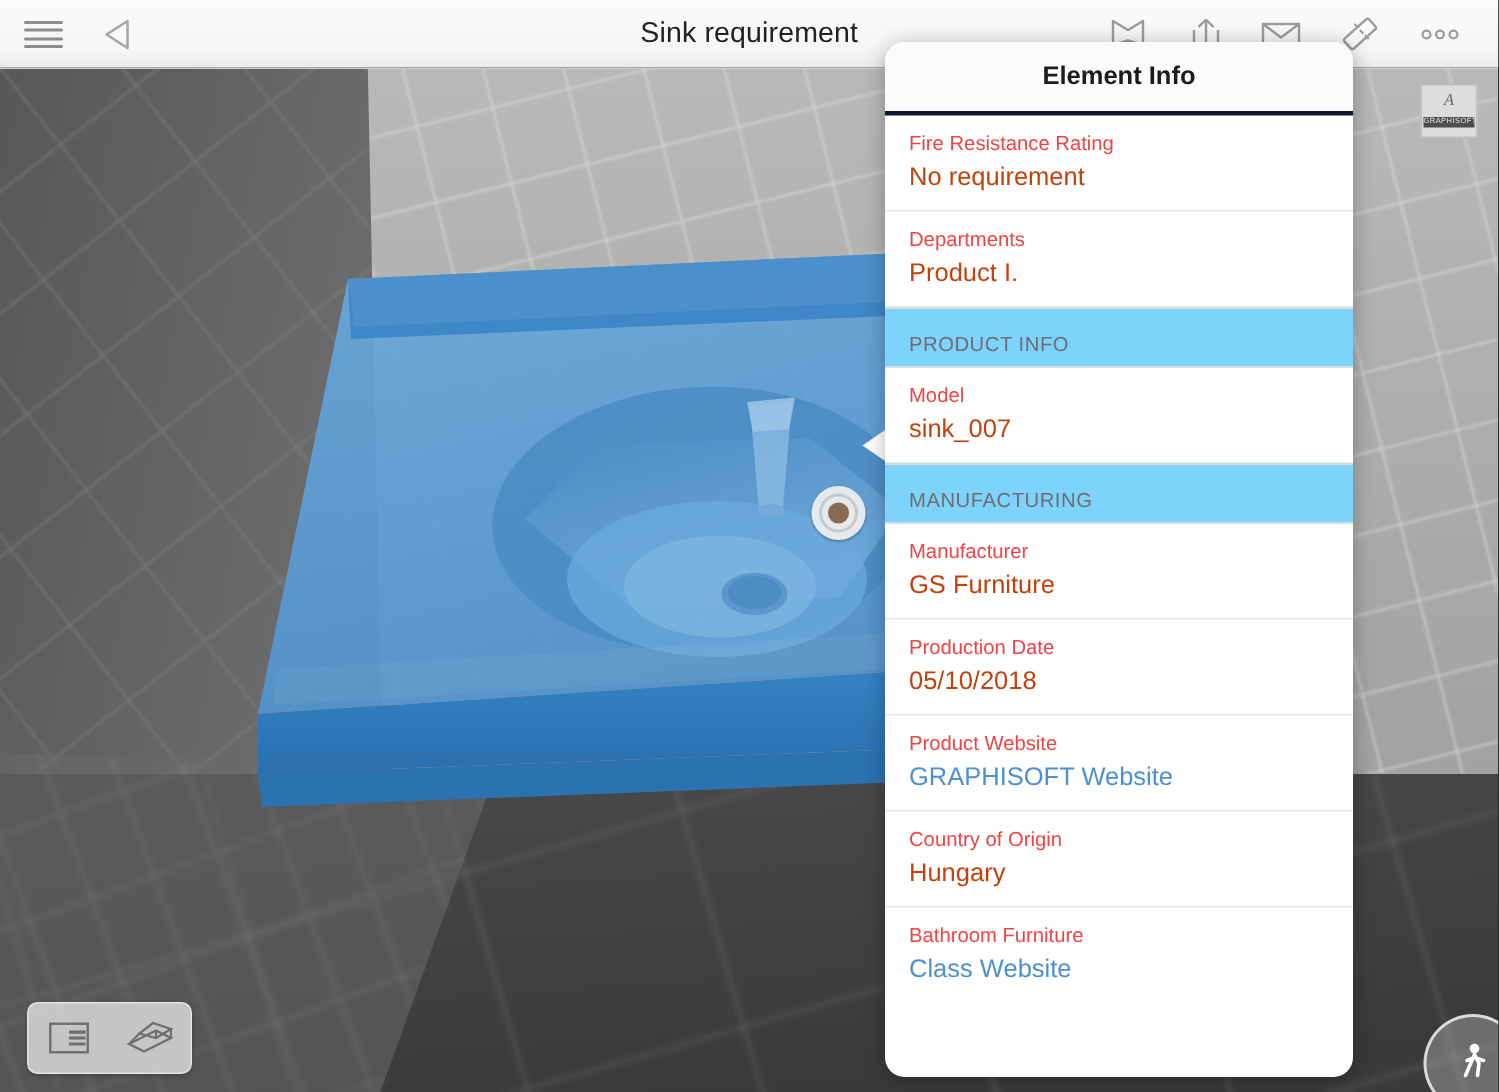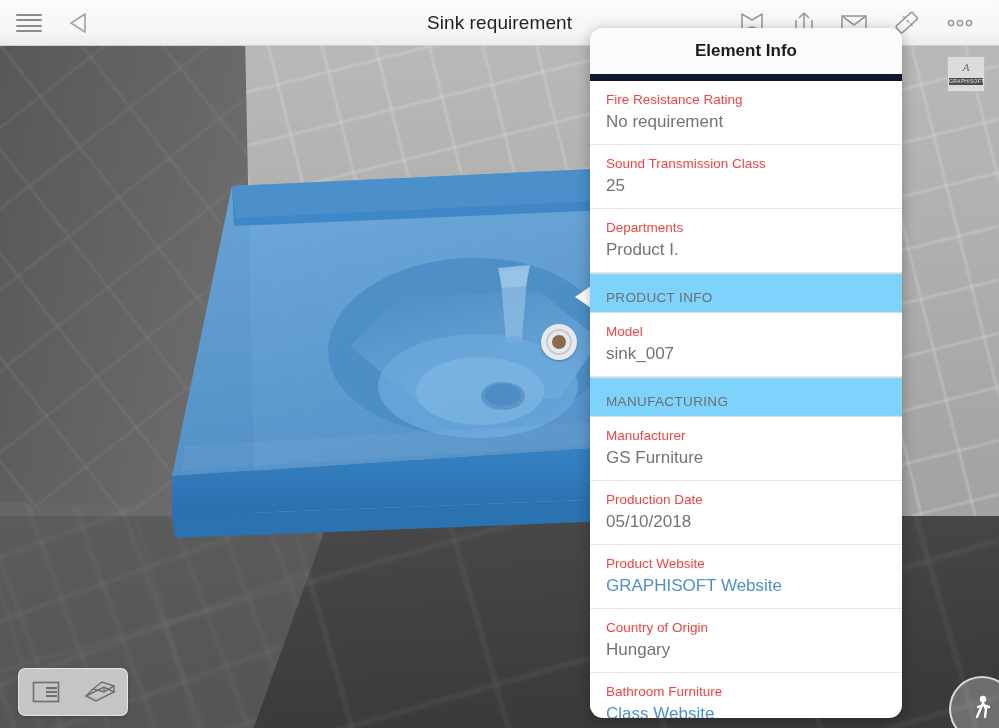--- a/index.html
+++ b/index.html
@@ -198,21 +198,21 @@
     top: 286px;
     width: 0; height: 0;
     border-top: 11px solid transparent;
     border-bottom: 11px solid transparent;
     border-right: 16px solid #ffffff;
     z-index: 49;
   }
   .panel-header {
     height: 46px;
     background: #fbfbfb;
-    border-bottom: 7px solid #0f172a;
+    border-bottom: 3px solid #0f172a;
     display: flex;
     align-items: center;
     justify-content: center;
   }
   .panel-header-title {
     font-size: 17px;
     font-weight: bold;
     color: #1c1c1c;
   }
   .panel-body {
@@ -243,21 +243,21 @@
   }
   .row:last-child { border-bottom: none; }
   .row-label {
     font-size: 13.5px;
     color: #ef4444;
     line-height: 19px;
     margin-bottom: 1px;
   }
   .row-value {
     font-size: 17px;
-    color: #737373;
+    color: #c2410c;
     line-height: 23px;
   }
   .row-value.link {
     color: #4e90cd;
   }
 </style>
 </head>
 <body>
 
 <div id="app">
@@ -450,24 +450,20 @@
   <div class="panel">
     <div class="panel-header">
       <div class="panel-header-title">Element Info</div>
     </div>
     <div class="panel-body" id="panel-body">
         <div class="row">
           <div class="row-label">Fire Resistance Rating</div>
           <div class="row-value">No requirement</div>
         </div>
         <div class="row">
-          <div class="row-label">Sound Transmission Class</div>
-          <div class="row-value">25</div>
-        </div>
-        <div class="row">
           <div class="row-label">Departments</div>
           <div class="row-value">Product I.</div>
         </div>
         <div class="section-head">
           <div class="section-head-label">PRODUCT INFO</div>
         </div>
         <div class="row">
           <div class="row-label">Model</div>
           <div class="row-value">sink_007</div>
         </div>

